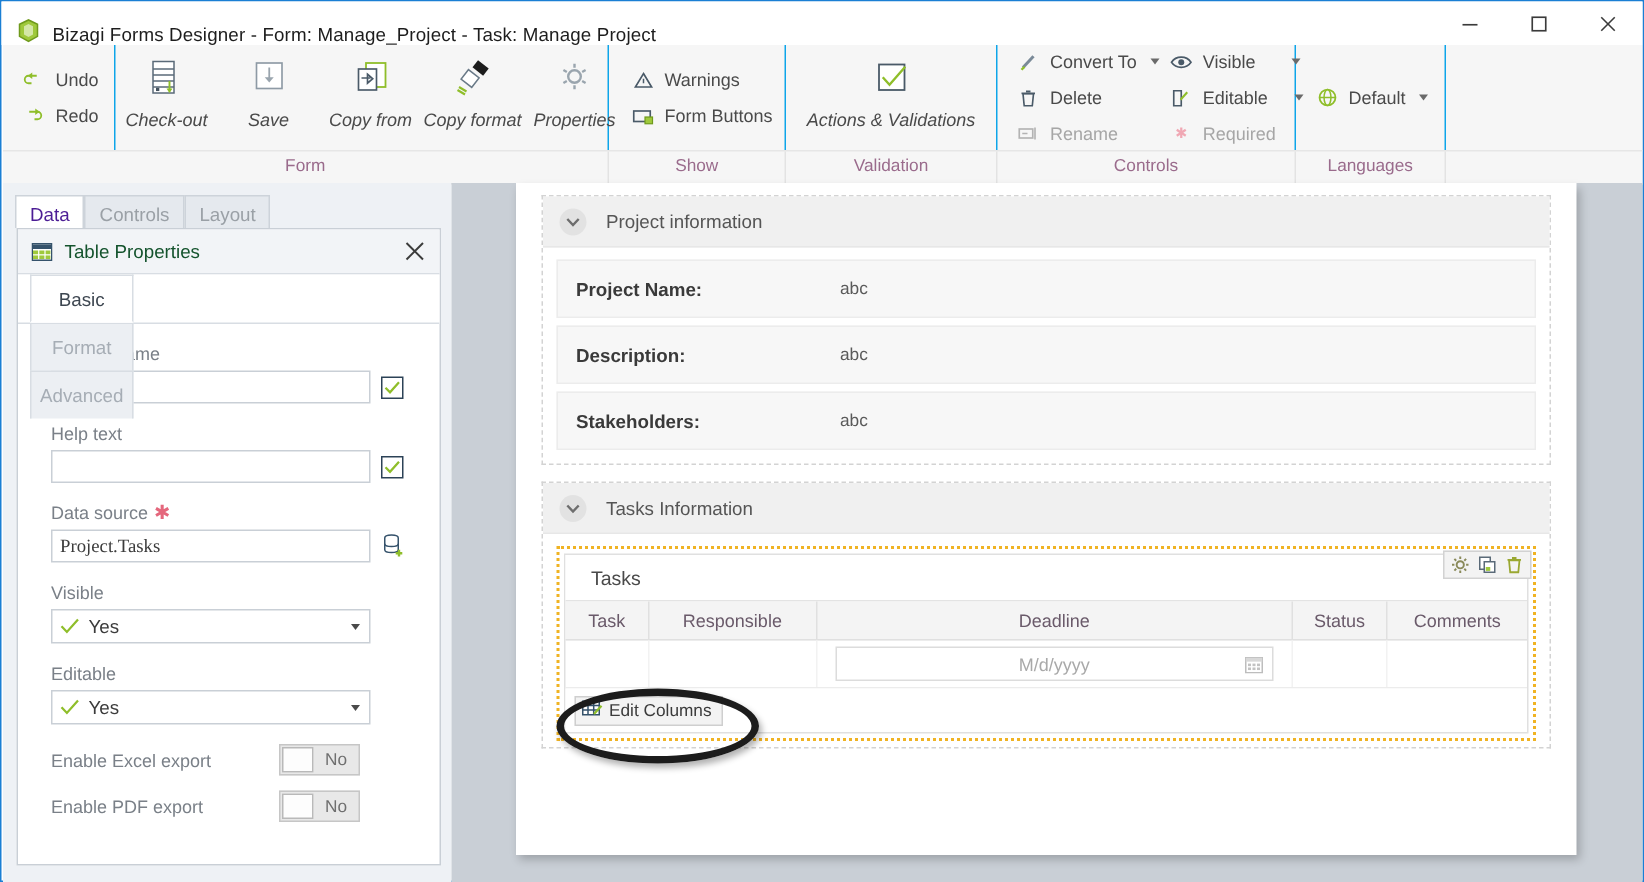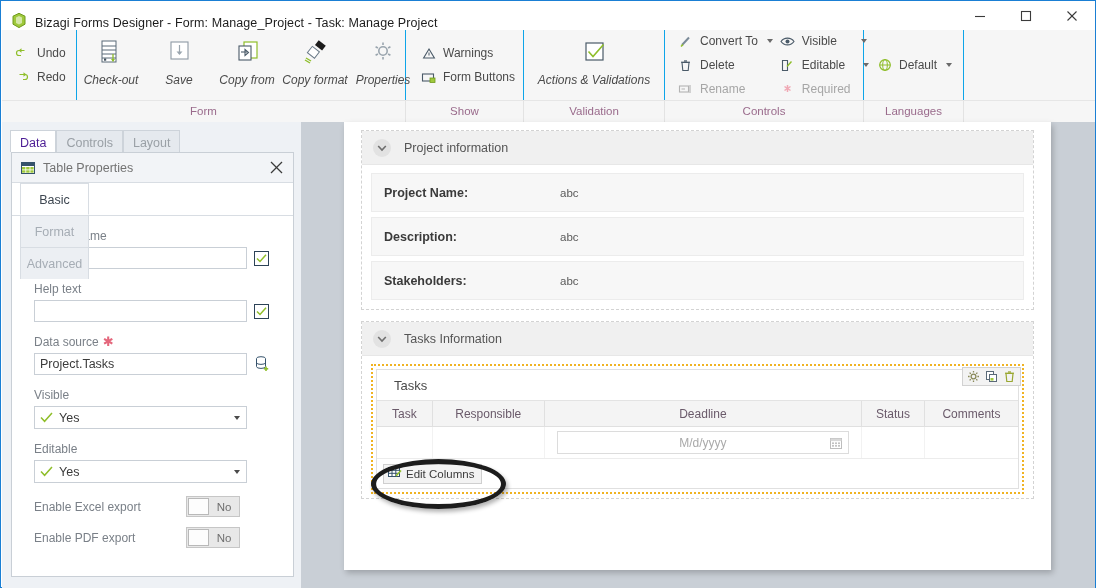--- a/index.html
+++ b/index.html
@@ -52,37 +52,37 @@
   .lp-tabs{position:absolute;left:8px;top:8px;display:flex;height:22px;}
   .lp-tab{padding:2px 9px 0 9px;font-size:12.5px;line-height:20px;color:#9aa0a6;
           background:#e5e9ee;border:1px solid #cdd3da;border-bottom:none;box-sizing:border-box;height:22px;}
   .lp-tab.active{background:#ffffff;color:#4c1d95;border-color:#cdd3da;}
 
   .propbox{position:absolute;left:9px;top:30px;width:283px;height:425px;background:#ffffff;
            border:1px solid #c9cfd6;box-sizing:border-box;}
   .prop-header{height:29px;background:#f2f4f7;border-bottom:1px solid #d8dde3;display:flex;align-items:center;
                position:relative;}
   .prop-header .ph-ico{margin-left:9px;margin-right:8px;display:flex;}
-  .prop-header .ph-title{font-size:12.5px;color:#737373;}
+  .prop-header .ph-title{font-size:12.5px;color:#14532d;}
   .prop-close{position:absolute;right:7px;top:5px;width:19px;height:19px;display:flex;align-items:center;justify-content:center;}
 
   .inner-tabs{display:flex;height:33px;padding-left:8px;box-sizing:border-box;background:#ffffff;
               border-bottom:1px solid #d8dde3;position:relative;flex-direction:column;}
   .in-tab{width:69px;height:32px;line-height:32px;text-align:center;font-size:12.5px;color:#a6adb5;
           background:#eceff3;border:1px solid #d8dde3;border-bottom:none;box-sizing:border-box;margin-right:0px;}
   .in-tab.active{background:#ffffff;color:#3d4650;border-bottom:1px solid #ffffff;position:relative;z-index:2;
                  box-shadow:inset 0 2px 0 #ffffff;}
   .in-tab.active::after{content:"";position:absolute;left:0;right:0;bottom:-1px;height:1px;background:#ffffff;}
 
   .form-body{padding:13px 14px 0 22px;}
   .fld-label{font-size:12px;color:#7a8088;margin-bottom:4px;display:flex;align-items:center;gap:4px;}
   .req-star{color:#e4677c;font-size:13px;line-height:8px;}
   .fld-row{display:flex;align-items:center;gap:7px;margin-bottom:13px;}
   .txtinput{width:213px;height:22px;box-sizing:border-box;border:1px solid #c9cfd6;background:#fff;
-            font-size:12.5px;color:#3b3b3b;padding:0 5px;line-height:20px;font-family:Liberation Sans, sans-serif;}
+            font-size:12.5px;color:#3b3b3b;padding:0 5px;line-height:20px;font-family:Liberation Serif, serif;}
   .chk{width:15px;height:15px;border:1.6px solid #2c4257;box-sizing:border-box;display:flex;
        align-items:center;justify-content:center;background:#fff;}
   .dbicon{width:16px;height:17px;display:flex;align-items:center;justify-content:center;}
 
   .selbox{width:213px;height:23px;box-sizing:border-box;border:1px solid #c9cfd6;background:#fff;
           display:flex;align-items:center;padding:0 5px;position:relative;}
   .selbox .tick{margin-right:6px;display:flex;}
   .selbox .val{font-size:12.5px;color:#3b3b3b;}
   .selbox .dd{position:absolute;right:6px;width:0;height:0;border-left:3.5px solid transparent;
               border-right:3.5px solid transparent;border-top:4px solid #4a4a4a;}

